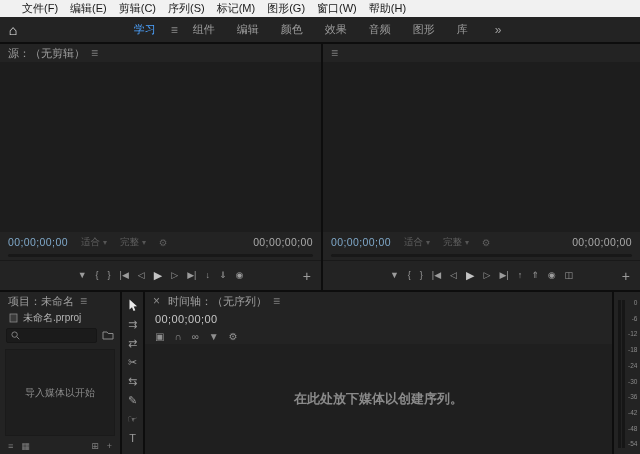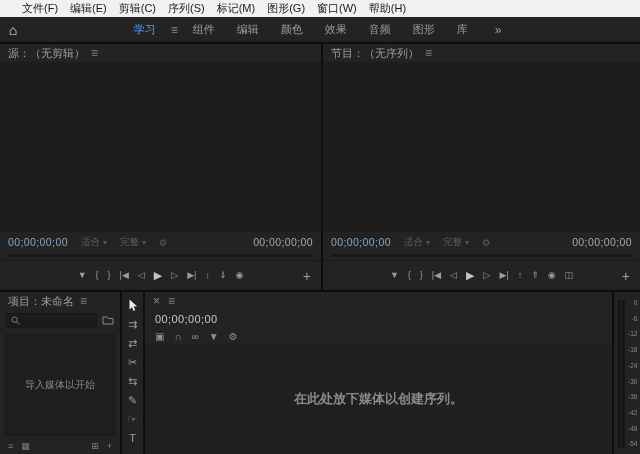--- a/index.html
+++ b/index.html
@@ -160,21 +160,20 @@
       <span class="t-btn">▶|</span>
       <span class="t-btn">↓</span>
       <span class="t-btn">⇓</span>
       <span class="t-btn">◉</span>
       <span class="t-btn plus">+</span>
     </div>
   </section>
 
   <section class="panel program">
     <div class="panel-header">
-      <span>节目：（无序列）</span>
       <span class="panel-menu">≡</span>
     </div>
     <div class="viewer"></div>
     <div class="tc-row">
       <span class="tc current">00;00;00;00</span>
       <span class="dropdown">
         <span>适合</span>
         <span class="caret">▾</span>
       </span>
       <span class="dropdown">
@@ -206,20 +205,26 @@
   </section>
 </div>
 
 <div class="row bottom-row">
 
   <section class="panel project">
     <div class="panel-header">
       <span>项目：未命名</span>
       <span class="panel-menu">≡</span>
     </div>
+    <div class="file-row">
+      <svg width="9" height="10" viewBox="0 0 9 10">
+        <rect x="1" y="1" width="7" height="8" fill="#3a3a3a" stroke="#8a8a8a" stroke-width="0.8"></rect>
+      </svg>
+      <span>未命名.prproj</span>
+    </div>
     <div class="search-row">
       <div class="search-box">
         <svg width="9" height="9" viewBox="0 0 10 10">
           <circle cx="4" cy="4" r="3" fill="none" stroke="#8a8a8a" stroke-width="1"></circle>
           <line x1="6.3" y1="6.3" x2="9.2" y2="9.2" stroke="#8a8a8a" stroke-width="1"></line>
         </svg>
         <input placeholder="" style="">
       </div>
       <svg width="12" height="10" viewBox="0 0 12 10">
         <path d="M1 2 h4 l1.2 1.5 H11 V9 H1 Z" fill="none" stroke="#8a8a8a" stroke-width="1"></path>
@@ -248,20 +253,21 @@
     <div class="tool">✂</div>
     <div class="tool">⇆</div>
     <div class="tool">✎</div>
     <div class="tool">☞</div>
     <div class="tool">T</div>
   </div>
 
   <section class="panel timeline">
     <div class="panel-header">
       <span class="close">×</span>
+      <span>时间轴：（无序列）</span>
       <span class="panel-menu">≡</span>
     </div>
     <div class="tl-tc-row">
       <span class="tl-tc">00;00;00;00</span>
     </div>
     <div class="tl-toolbar">
       <span>▣</span>
       <span>∩</span>
       <span>∞</span>
       <span>▼</span>

